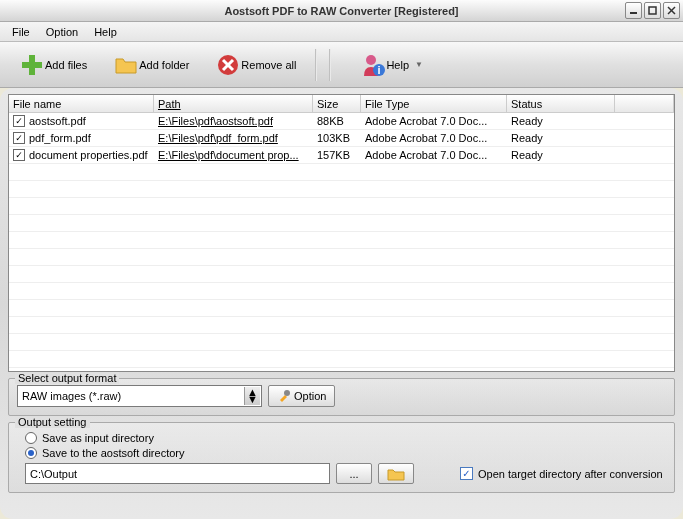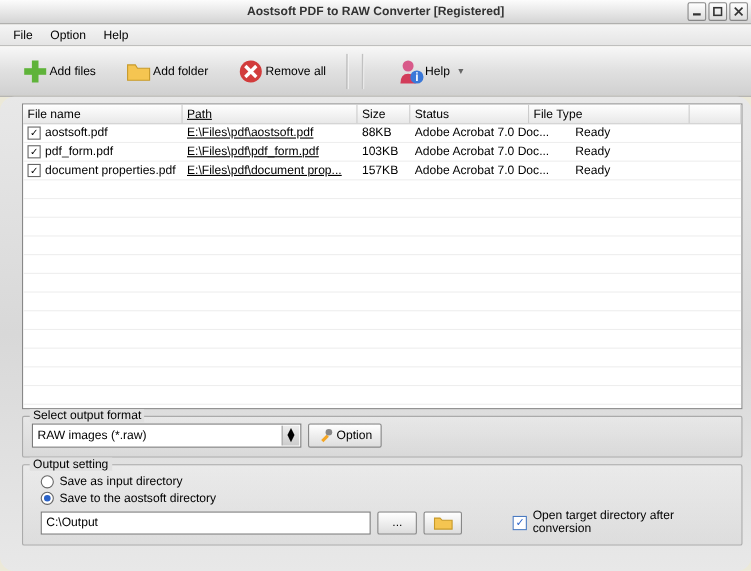--- a/index.html
+++ b/index.html
@@ -12,21 +12,21 @@
 
 .menubar { height: 20px; background: linear-gradient(to bottom, #f5f5f5, #e5e5e5); border-bottom: 1px solid #bbb; display: flex; align-items: center; padding: 0 4px; }
 .menu-item { padding: 2px 8px; cursor: pointer; }
 
 .toolbar { height: 46px; background: linear-gradient(to bottom, #f8f8f8, #e0e0e0, #d0d0d0); border-bottom: 1px solid #aaa; display: flex; align-items: center; padding: 0 8px; gap: 4px; }
 .tool-btn { height: 36px; display: flex; align-items: center; padding: 0 10px; cursor: pointer; border: 1px solid transparent; border-radius: 3px; gap: 0; }
 .tool-icon { width: 26px; height: 26px; display: flex; align-items: center; justify-content: center; }
 .tool-sep { width: 2px; height: 32px; background: linear-gradient(to right, #aaa, #fff); margin: 0 4px; }
 .tool-dropdown-arrow { font-size: 8px; color: #666; margin-left: 6px; }
 
-.body-area { background: linear-gradient(to bottom, #e8e8e8, #d8d8d8, #e8e8e8); padding: 6px 8px 8px 20px; height: calc(519px - 22px - 20px - 46px); border-radius: 13px; }
+.body-area { background: linear-gradient(to bottom, #e8e8e8, #d8d8d8, #e8e8e8); padding: 6px 8px 8px 8px; height: calc(519px - 22px - 20px - 46px); border-radius: 13px; }
 
 .table-container { border: 1px solid #888; background: #fff; height: 278px; overflow: hidden; }
 .table-header { display: flex; height: 18px; background: linear-gradient(to bottom, #fff, #e8e8e8); border-bottom: 1px solid #ccc; }
 .th { border-right: 1px solid #ccc; padding: 2px 4px; display: flex; align-items: center; overflow: hidden; white-space: nowrap; }
 .table-body { height: calc(100% - 18px); overflow-y: auto; }
 .tr { display: flex; height: 17px; border-bottom: 1px solid #eee; align-items: center; }
 .td { padding: 1px 4px; overflow: hidden; white-space: nowrap; text-overflow: ellipsis; display: flex; align-items: center; }
 .checkbox { width: 12px; height: 12px; border: 1px solid #666; margin-right: 4px; display: inline-flex; align-items: center; justify-content: center; font-size: 9px; flex-shrink: 0; }
 
 .col-name { width: 145px; }
@@ -129,22 +129,22 @@
   </div>
 </div>
 
 <div class="body-area">
 
   <div class="table-container">
     <div class="table-header">
       <div class="th col-name">File name</div>
       <div class="th col-path">Path</div>
       <div class="th col-size">Size</div>
+      <div class="th col-type">File Type</div>
       <div class="th col-status">Status</div>
-      <div class="th col-type">File Type</div>
       <div class="th col-rest"></div>
     </div>
     <div class="table-body" id="table-body">
         <div class="tr">
           <div class="td col-name">
             <span class="checkbox">✓</span>
             <span>aostsoft.pdf</span>
           </div>
           <div class="td col-path">E:\Files\pdf\aostsoft.pdf</div>
           <div class="td col-size">88KB</div>

